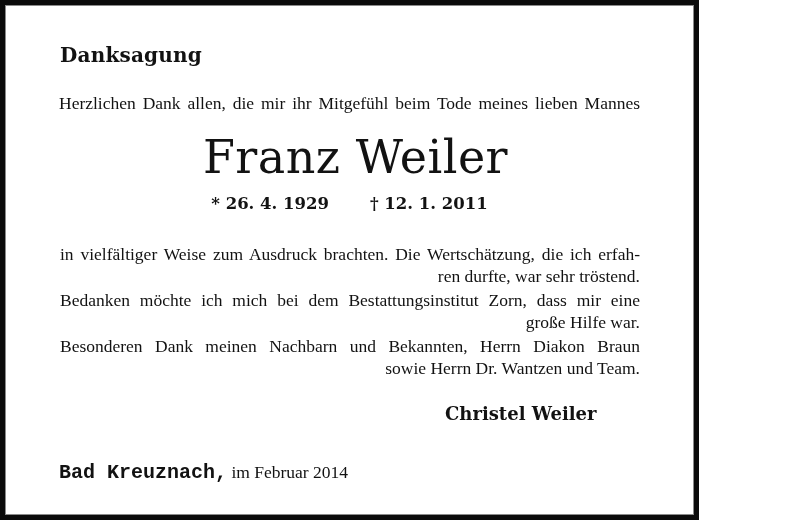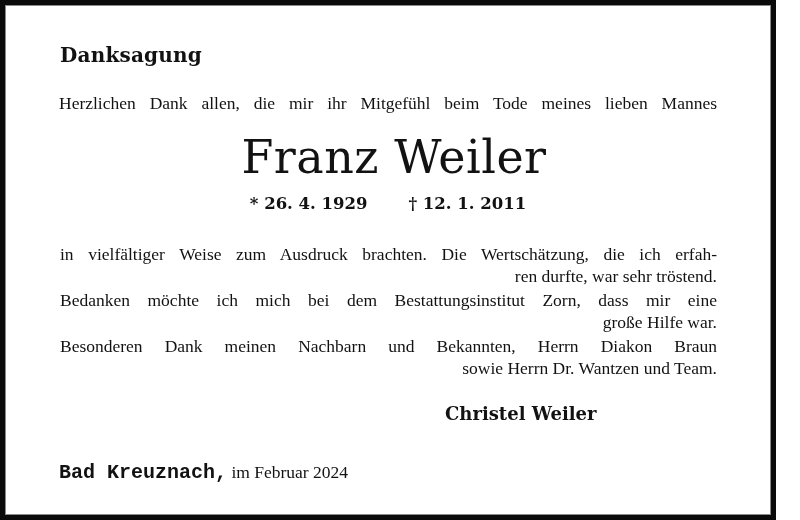--- a/index.html
+++ b/index.html
@@ -2,21 +2,21 @@
 <html><head>
 <meta charset="utf-8">
 <style>
   html, body {
     margin: 0;
     padding: 0;
     background: #ffffff;
   }
   .page {
     position: relative;
-    width: 776px;
+    width: 699px;
     height: 520px;
     box-sizing: border-box;
     background: #ffffff;
     border: 5px solid #0a0a0a;
     box-shadow: inset 0 0 0 1px #8a8a8a;
     font-family: "Liberation Serif", serif;
     color: #121212;
     overflow: hidden;
   }
   .title {
@@ -127,16 +127,16 @@
     <div class="paragraph">
       <div class="pline-just">Besonderen Dank meinen Nachbarn und Bekannten, Herrn Diakon Braun</div>
       <div class="pline-last">sowie Herrn Dr. Wantzen und Team.</div>
     </div>
   </div>
 
   <div class="signature">Christel Weiler</div>
 
   <div class="footer-line">
     <span class="footer-place">Bad Kreuznach,</span>
-    <span>im Februar 2024</span>
+    <span>im Februar 2014</span>
   </div>
 
 </div>
 
 </body></html>

